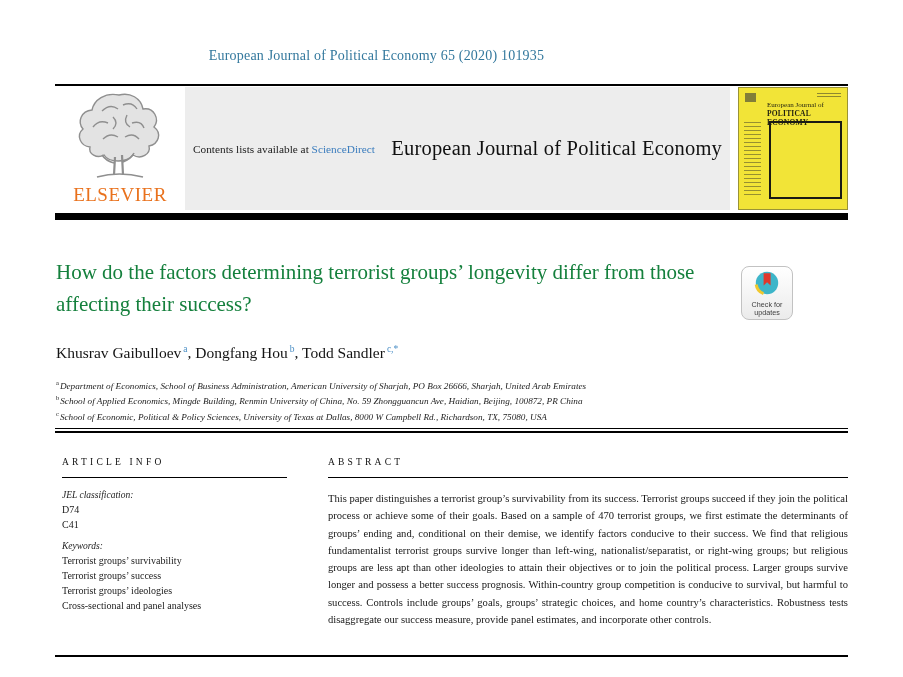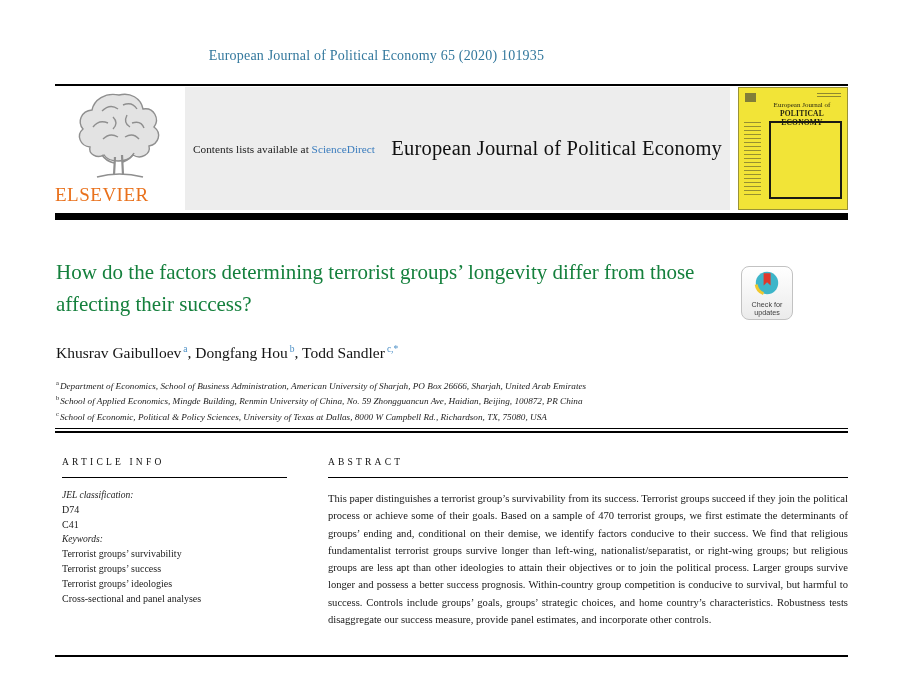--- a/index.html
+++ b/index.html
@@ -18,37 +18,37 @@
   .top-rule{top:84px;left:55px;width:793px;height:2px;background:#000;}
   .black-bar{top:213px;left:55px;width:793px;height:7px;background:#000;}
   .double-rule{top:428px;left:55px;width:793px;height:2px;
     border-top:1px solid #000;border-bottom:2px solid #000;}
   .bottom-rule{top:655px;left:55px;width:793px;height:2px;background:#000;}
 
   
   .masthead{top:87px;left:55px;width:793px;height:123px;display:flex;align-items:stretch;}
   .logo-col{width:130px;background:#fff;position:relative;flex:none;}
   .logo-col svg{position:absolute;top:2px;left:14px;}
-  .elsevier-word{position:absolute;bottom:4px;left:0;width:100%;text-align:left;
+  .elsevier-word{position:absolute;bottom:4px;left:0;width:100%;text-align:center;
     font-size:19px;color:#e9711c;letter-spacing:.5px;}
   .gray-box{flex:1;background:#ededed;display:flex;
     justify-content:space-between;align-items:center;padding:13px 8px;box-sizing:border-box;}
   .contents-line{font-size:11.3px;color:#1c1c1c;}
   .sd-link{color:#3a7cbd;text-decoration:none;cursor:pointer;}
   .journal-title{font-size:20.5px;color:#101010;letter-spacing:.2px;}
   .homepage-line{font-family:"Liberation Sans","DejaVu Sans",sans-serif;font-size:11px;color:#2e2e2e;}
   .hp-link{color:#5e97cd;text-decoration:none;cursor:pointer;}
 
   
   .cover{flex:none;width:110px;height:123px;margin-left:8px;background:#f2e437;
     border:1px solid #9a9336;position:relative;box-sizing:border-box;cursor:pointer;}
   .cover-logo-mark{position:absolute;top:5px;left:6px;width:11px;height:9px;background:#5c5c3a;opacity:.75;}
   .cover-issn{position:absolute;top:5px;right:6px;width:24px;height:5px;
     background:repeating-linear-gradient(to bottom,rgba(60,60,40,.55) 0 1px,transparent 1px 3px);}
-  .cover-title{position:absolute;top:13px;left:21px;right:3px;text-align:center;color:#1f1f10;}
+  .cover-title{position:absolute;top:13px;left:28px;right:3px;text-align:left;color:#1f1f10;}
   .cover-t1{font-size:7px;line-height:8px;}
   .cover-t2{font-size:7.5px;line-height:9px;font-weight:bold;letter-spacing:.2px;}
   .cover-sidetext{position:absolute;top:34px;left:5px;width:17px;bottom:12px;
     background:repeating-linear-gradient(to bottom,rgba(60,60,40,.5) 0 1px,transparent 1px 4px);}
   .cover-frame{position:absolute;left:30px;right:5px;top:33px;bottom:10px;border:2px solid #1a1a14;}
 
   
   .title{top:257px;left:56px;width:700px;margin:0;font-weight:normal;
     font-size:21px;line-height:31.5px;color:#15803d;}
   .crossmark{top:266px;left:741px;width:52px;box-sizing:border-box;border:1px solid #c2c2c2;
@@ -65,21 +65,21 @@
   
   .columns{top:457px;left:62px;width:786px;display:flex;}
   .col-left{width:230px;margin-right:36px;flex:none;}
   .col-right{flex:1;}
   .sec-head{font-size:9.5px;letter-spacing:3.2px;color:#111;margin-bottom:10px;}
   .sec-rule{height:1px;background:#000;}
   .col-left .sec-rule{width:225px;}
   .jel-label,.kw-label{font-size:9.5px;font-style:italic;margin-top:12px;color:#222;}
   .jel-code,.kw{font-size:10px;line-height:15px;color:#1a1a1a;}
   .jel-label{margin-bottom:2px;}
-  .kw-label{margin-top:2px;margin-bottom:2px;}
+  .kw-label{margin-top:9px;margin-bottom:2px;}
   .abstract{margin:12px 0 0;font-size:10.6px;line-height:17.3px;text-align:justify;color:#161616;}
 </style>
 </head>
 <body>
 
 <div class="abs citation">European Journal of Political Economy 65 (2020) 101935</div>
 
 <div class="abs top-rule"></div>
 
 <div class="abs masthead">

